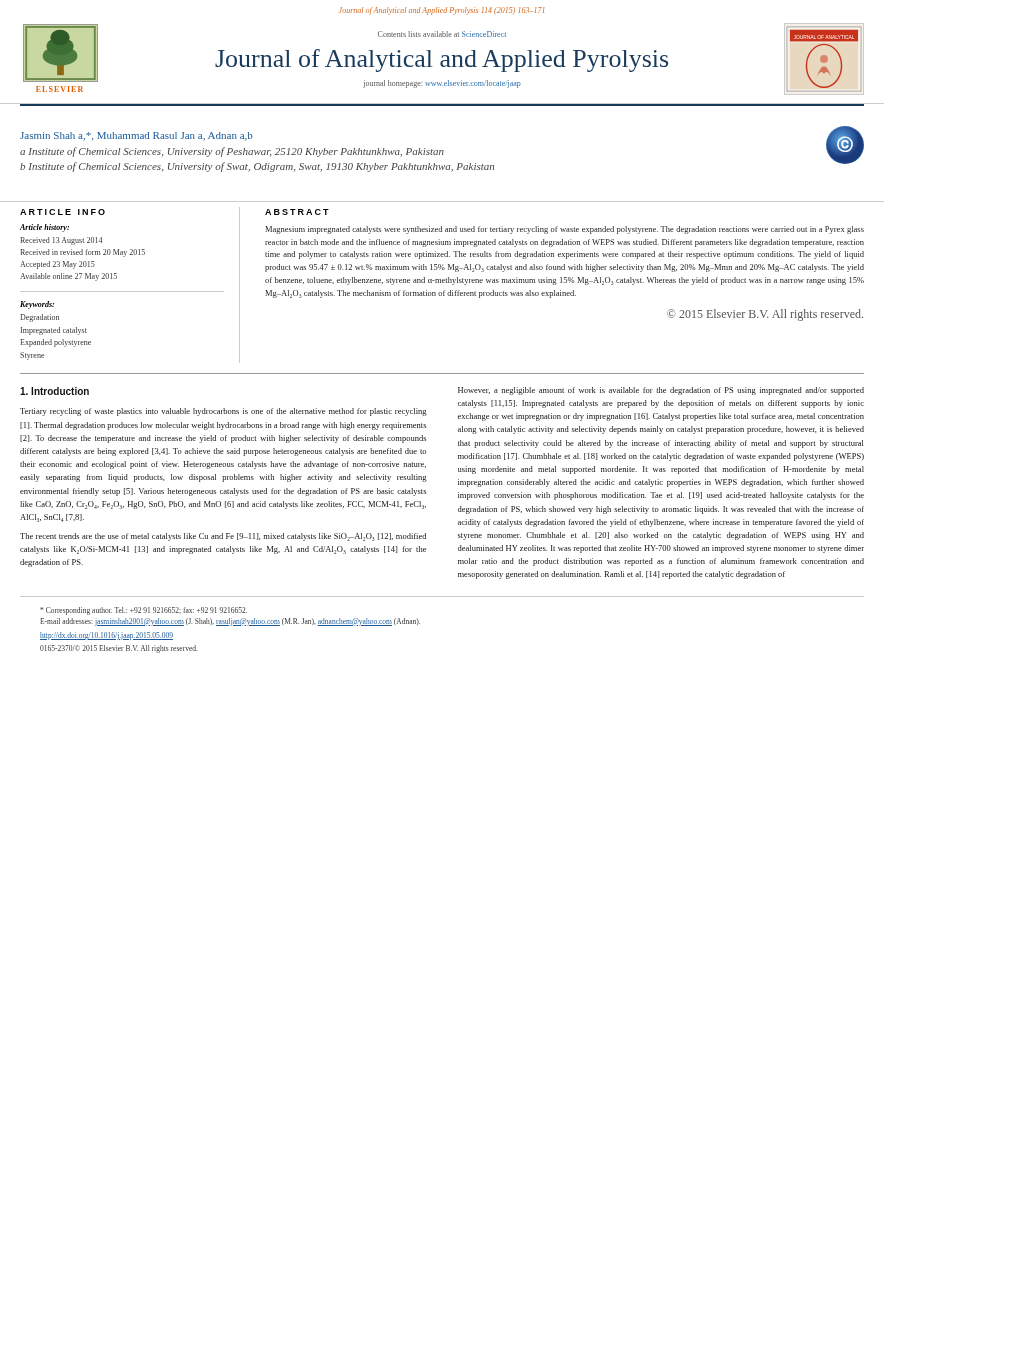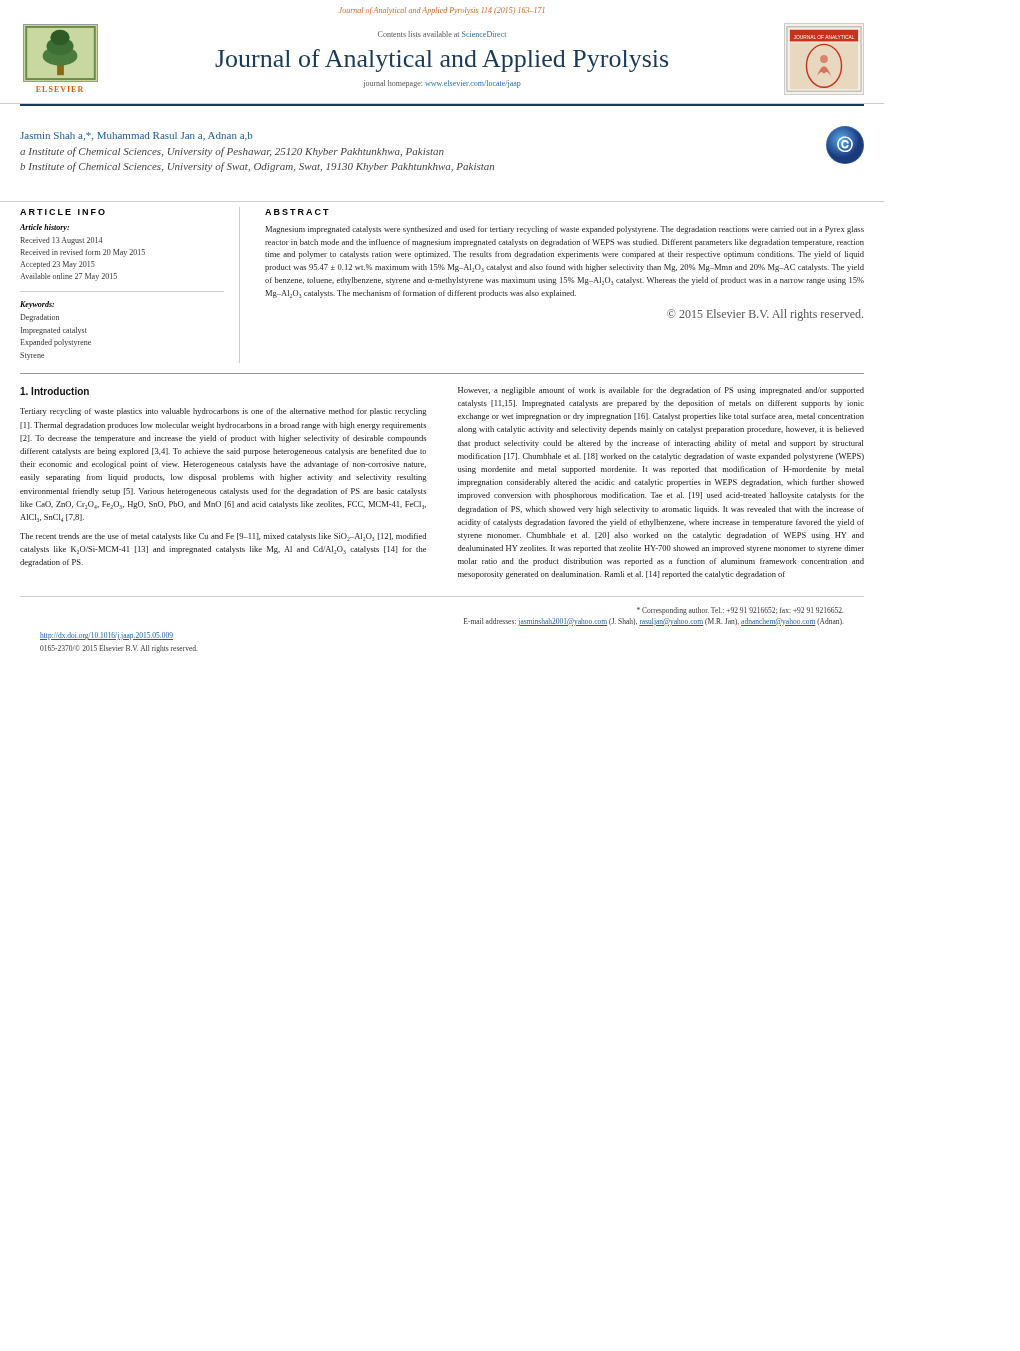--- a/index.html
+++ b/index.html
@@ -271,21 +271,20 @@
     
     .footnote-area {
       padding: 8px 20px 0;
       border-top: 1px solid #ccc;
       margin: 8px 20px 0;
     }
     .footnote-line {
       font-size: 7.5px;
       color: #333;
       line-height: 1.5;
-      text-align: right;
     }
     .footnote-link {
       color: #1a5a9a;
     }
     .doi-line {
       font-size: 7.5px;
       color: #333;
       margin-top: 4px;
     }
 

